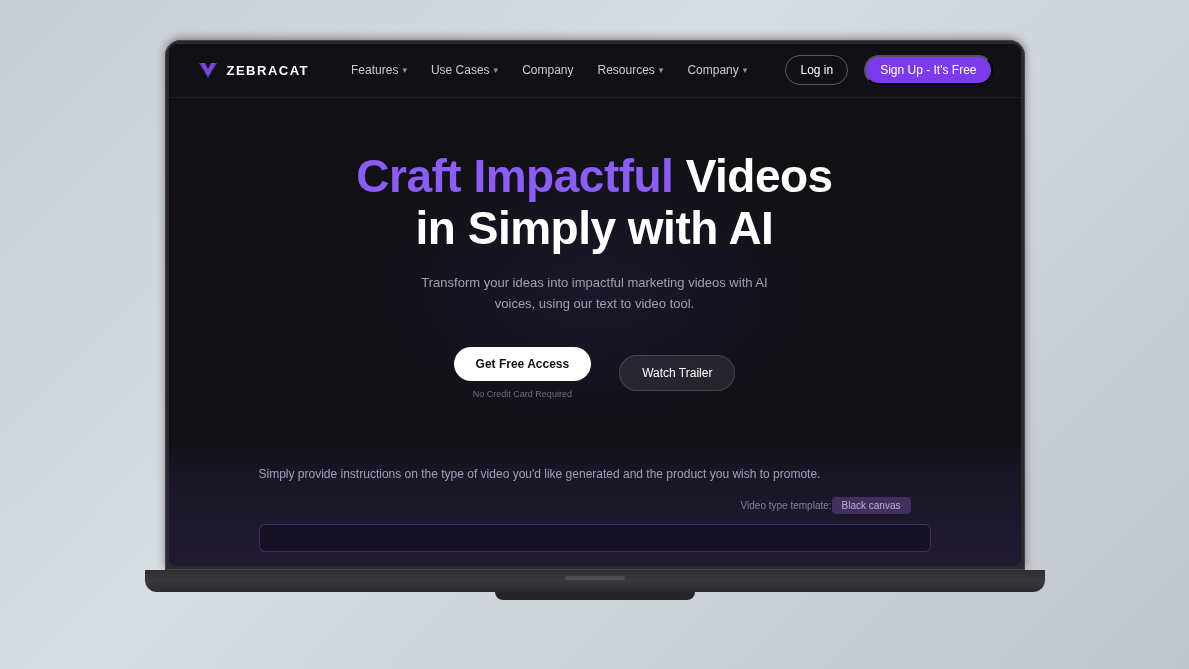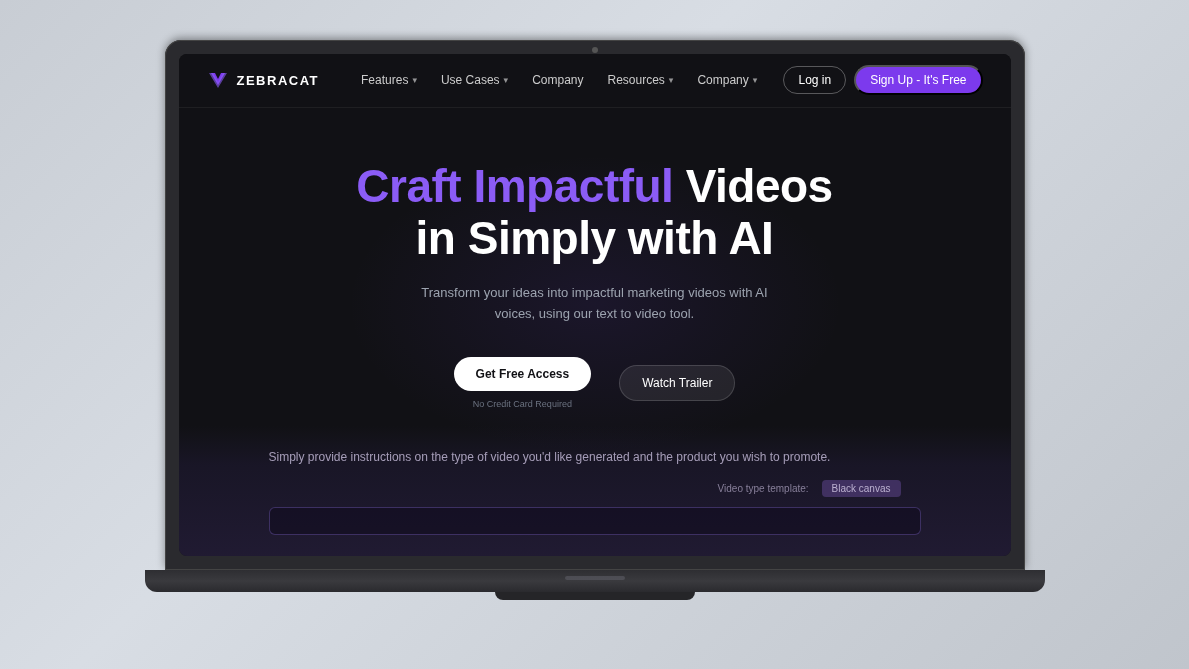--- a/index.html
+++ b/index.html
@@ -22,21 +22,21 @@
       display: flex;
       flex-direction: column;
       align-items: center;
     }
 
     .laptop-lid {
       width: 860px;
       height: 530px;
       background: #2a2a2e;
       border-radius: 16px 16px 0 0;
-      padding: 14px;
+      padding: 4px;
       position: relative;
       box-shadow: 0 -2px 8px rgba(0,0,0,0.4), inset 0 0 0 1px #444;
     }
 
     .camera-dot {
       width: 6px;
       height: 6px;
       background: #555;
       border-radius: 50%;
       position: absolute;
@@ -117,22 +117,21 @@
 
     .nav-pricing {
       color: #cccccc;
       font-size: 12px;
       padding: 6px 10px;
       cursor: pointer;
     }
 
     .nav-actions {
       display: flex;
-      align-items: center;
-      gap: 8px;
+      gap: 16px;
     }
 
     .btn-login {
       color: #ffffff;
       font-size: 12px;
       padding: 6px 14px;
       border: 1px solid rgba(255,255,255,0.3);
       border-radius: 20px;
       cursor: pointer;
       background: transparent;
@@ -222,37 +221,37 @@
     
     .preview-section {
       position: absolute;
       bottom: 0;
       left: 0;
       right: 0;
       height: 130px;
       background: linear-gradient(180deg, rgba(17,17,21,0) 0%, rgba(30,25,50,0.6) 30%, rgba(35,28,55,0.85) 100%);
       display: flex;
       flex-direction: column;
-      justify-content: center;
+      justify-content: flex-end;
       padding: 16px 90px 14px;
     }
 
     .preview-text {
       color: rgba(200,190,220,0.8);
       font-size: 12px;
       line-height: 1.6;
       margin-bottom: 12px;
       max-width: 600px;
     }
 
     .preview-row {
       display: flex;
       align-items: center;
       justify-content: flex-end;
-      gap: 13px;
+      gap: 0;
       margin-bottom: 10px;
       padding-right: 20px;
     }
 
     .preview-label {
       color: rgba(180,170,200,0.7);
       font-size: 10px;
     }
 
     .preview-badge {

